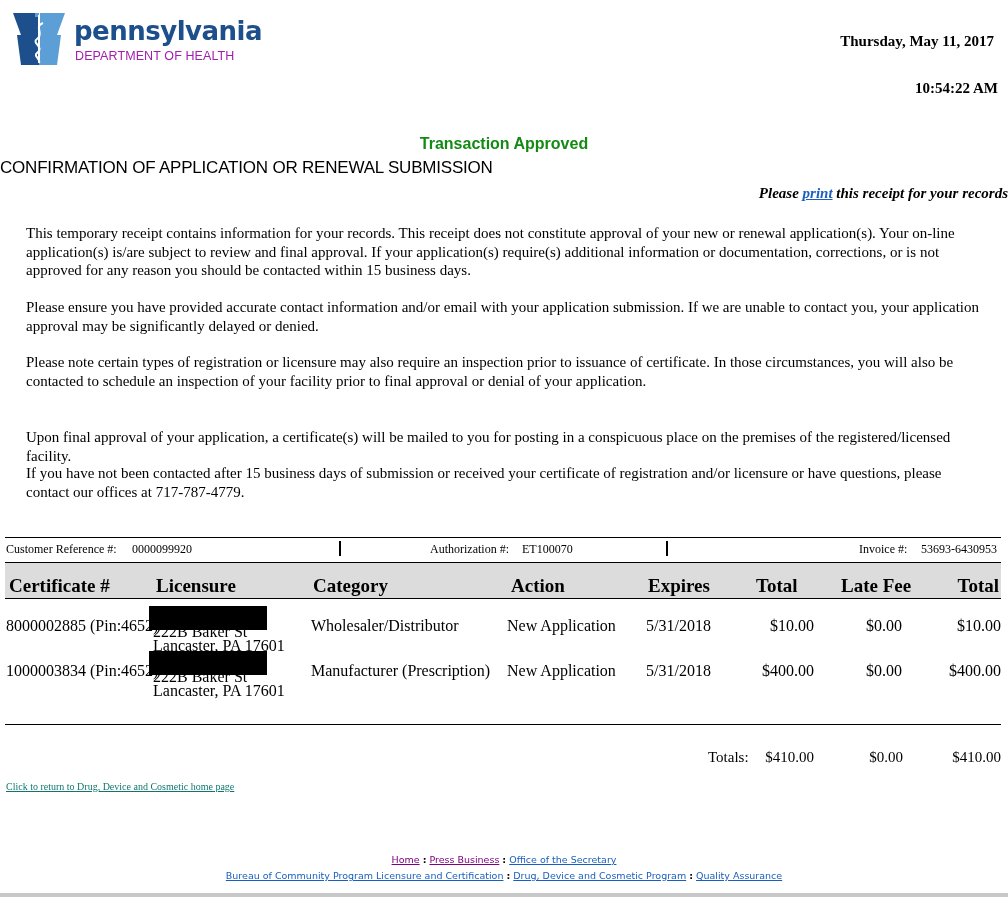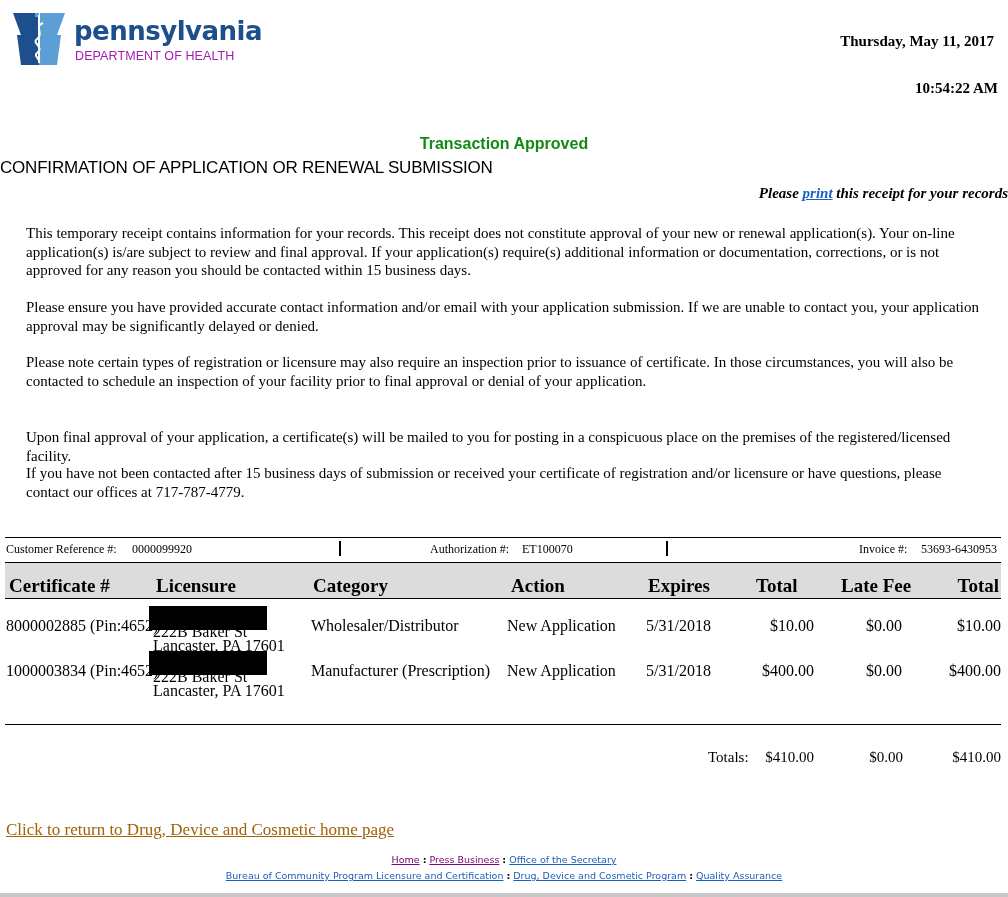--- a/index.html
+++ b/index.html
@@ -21,21 +21,21 @@
   .ref-bar span { position: absolute; top: 4px; }
   .sep { position: absolute; top: 3px; width: 2px; height: 15px; background: #000; }
   .thead { position: absolute; left: 5px; width: 996px; top: 562px; height: 35px; background: #dcdcdc; border-top: 1px solid #000; border-bottom: 1px solid #000; }
   .thead span { position: absolute; top: 12px; font-weight: bold; font-size: 19px; }
   .row { position: absolute; left: 5px; width: 996px; font-size: 16px; height: 45px; text-decoration: underline; }
   .row span.c { position: absolute; top: 0; }
   .redact { position: absolute; left: 144px; width: 118px; height: 24px; background: #000; top: -11px; }
   .addr { position: absolute; left: 148px; top: 8px; line-height: 14px; }
   .totals-line { position: absolute; left: 5px; width: 996px; top: 724px; border-top: 1px solid #000; }
   .totals { position: absolute; top: 726px; font-size: 15px; margin-top: 23px; }
-  .return-link { position: absolute; left: 6px; top: 781px; font-size: 17px; color: #a16207; text-decoration: underline; margin-top: 39px; }
+  .return-link { position: absolute; left: 6px; top: 781px; font-size: 10px; color: #0f766e; text-decoration: underline; }
   .footer { position: absolute; left: 0; width: 1008px; text-align: center; font-family: "DejaVu Sans", sans-serif; font-size: 9.5px; }
   .footer a { text-decoration: underline; }
   .footer .vis { color: #800080; }
   .footer .unv { color: #1a5fbf; }
   .footer .colon { color: #000; font-weight: bold; padding: 0 3px; }
   .bottom-bar { position: absolute; left: 0; width: 1008px; top: 893px; height: 4px; background: #c8c8c8; }
 </style>
 </head>
 <body>
 

